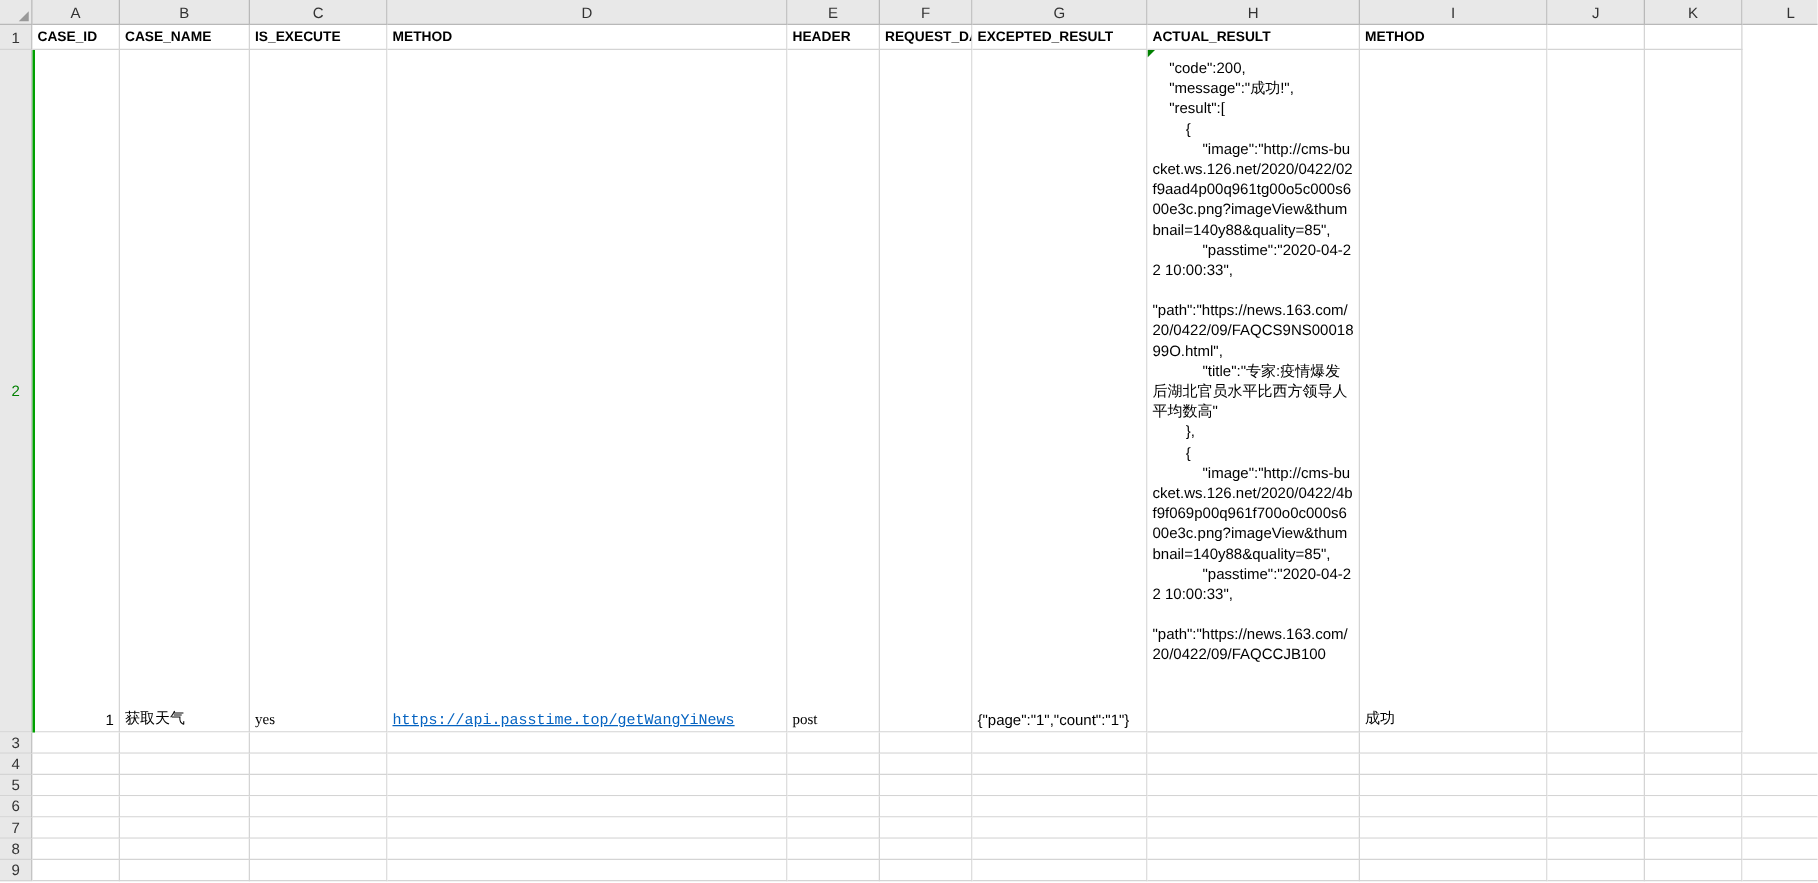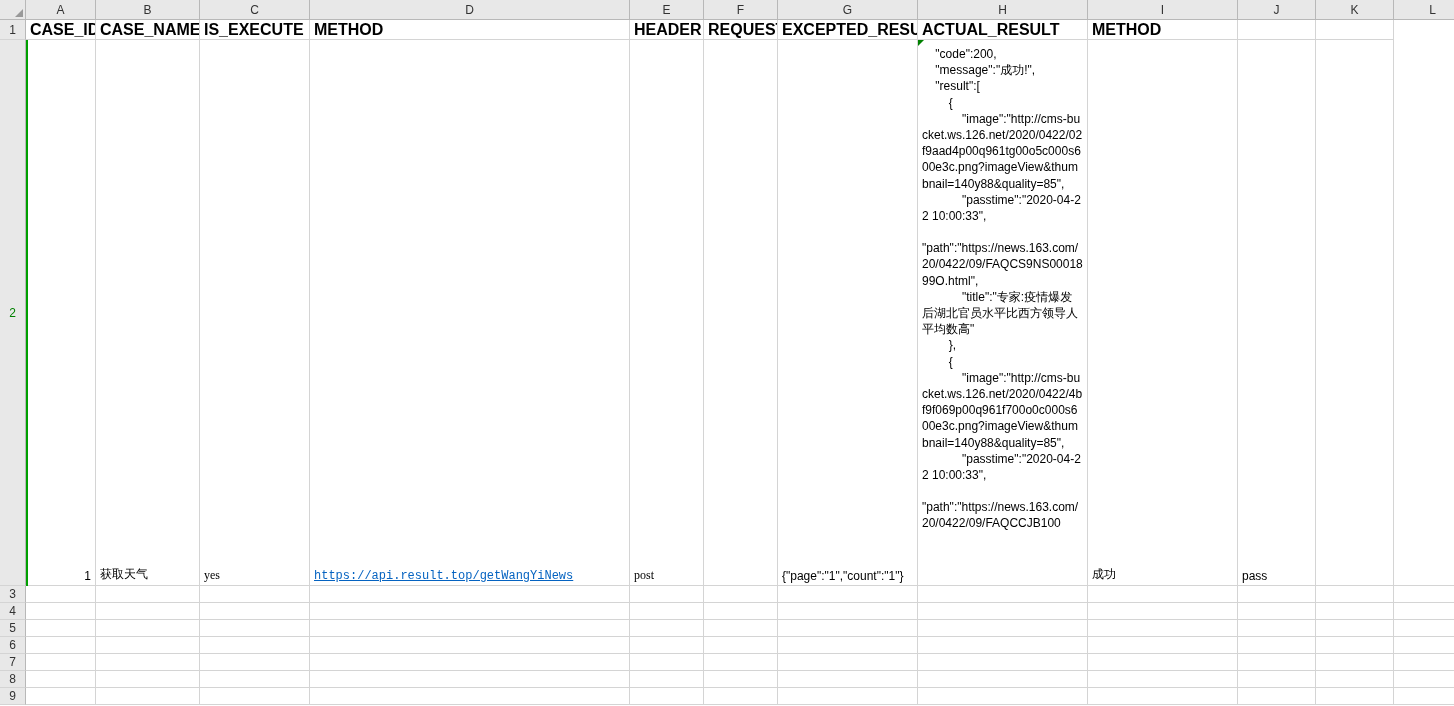--- a/index.html
+++ b/index.html
@@ -72,21 +72,21 @@
   padding: 2px 4px;
   background: #fff;
   overflow: hidden;
   font-size: 12px;
   color: #000;
   display: flex;
   align-items: flex-end;
 }
 .cell.header-cell {
   font-weight: bold;
-  font-size: 16px;
+  font-size: 11px;
   align-items: center;
 }
 .cell.tall {
   align-items: flex-end;
   padding-bottom: 2px;
 }
 .cell.right {
   justify-content: flex-end;
 }
 .cell a, .link {
@@ -165,21 +165,21 @@
     <div class="cell header-cell row1">ACTUAL_RESULT</div>
     <div class="cell header-cell row1">METHOD</div>
     <div class="cell row1"></div>
     <div class="cell row1"></div>
 
     <div class="row-header row2 sel">2</div>
     <div class="cell row2 right tall">1</div>
     <div class="cell row2 tall">获取天气</div>
     <div class="cell row2 tall mono">yes</div>
     <div class="cell row2 tall">
-        <span class="link">https://api.result.top/getWangYiNews</span>
+        <span class="link">https://api.passtime.top/getWangYiNews</span>
       </div>
     <div class="cell row2 tall mono">post</div>
     <div class="cell row2 tall"></div>
     <div class="cell row2 tall">{"page":"1","count":"1"}</div>
     <div class="cell row2" style="position:relative;">
         <div class="tri-marker" style="left:0;top:0;"></div>
         <div class="json-content">    "code":200,
     "message":"成功!",
     "result":[
         {
@@ -189,21 +189,20 @@
 "path":"https://news.163.com/20/0422/09/FAQCS9NS0001899O.html",
             "title":"专家:疫情爆发后湖北官员水平比西方领导人平均数高"
         },
         {
             "image":"http://cms-bucket.ws.126.net/2020/0422/4bf9f069p00q961f700o0c000s600e3c.png?imageView&amp;thumbnail=140y88&amp;quality=85",
             "passtime":"2020-04-22 10:00:33",
 
 "path":"https://news.163.com/20/0422/09/FAQCCJB100</div>
       </div>
     <div class="cell row2 tall">成功</div>
-    <div class="cell row2 tall">pass</div>
     <div class="cell row2"></div>
     <div class="cell row2"></div>
 
     <div class="row-header row3">3</div>
     <div class="cell row3"></div>
       <div class="cell row3"></div>
       <div class="cell row3"></div>
       <div class="cell row3"></div>
       <div class="cell row3"></div>
       <div class="cell row3"></div>

